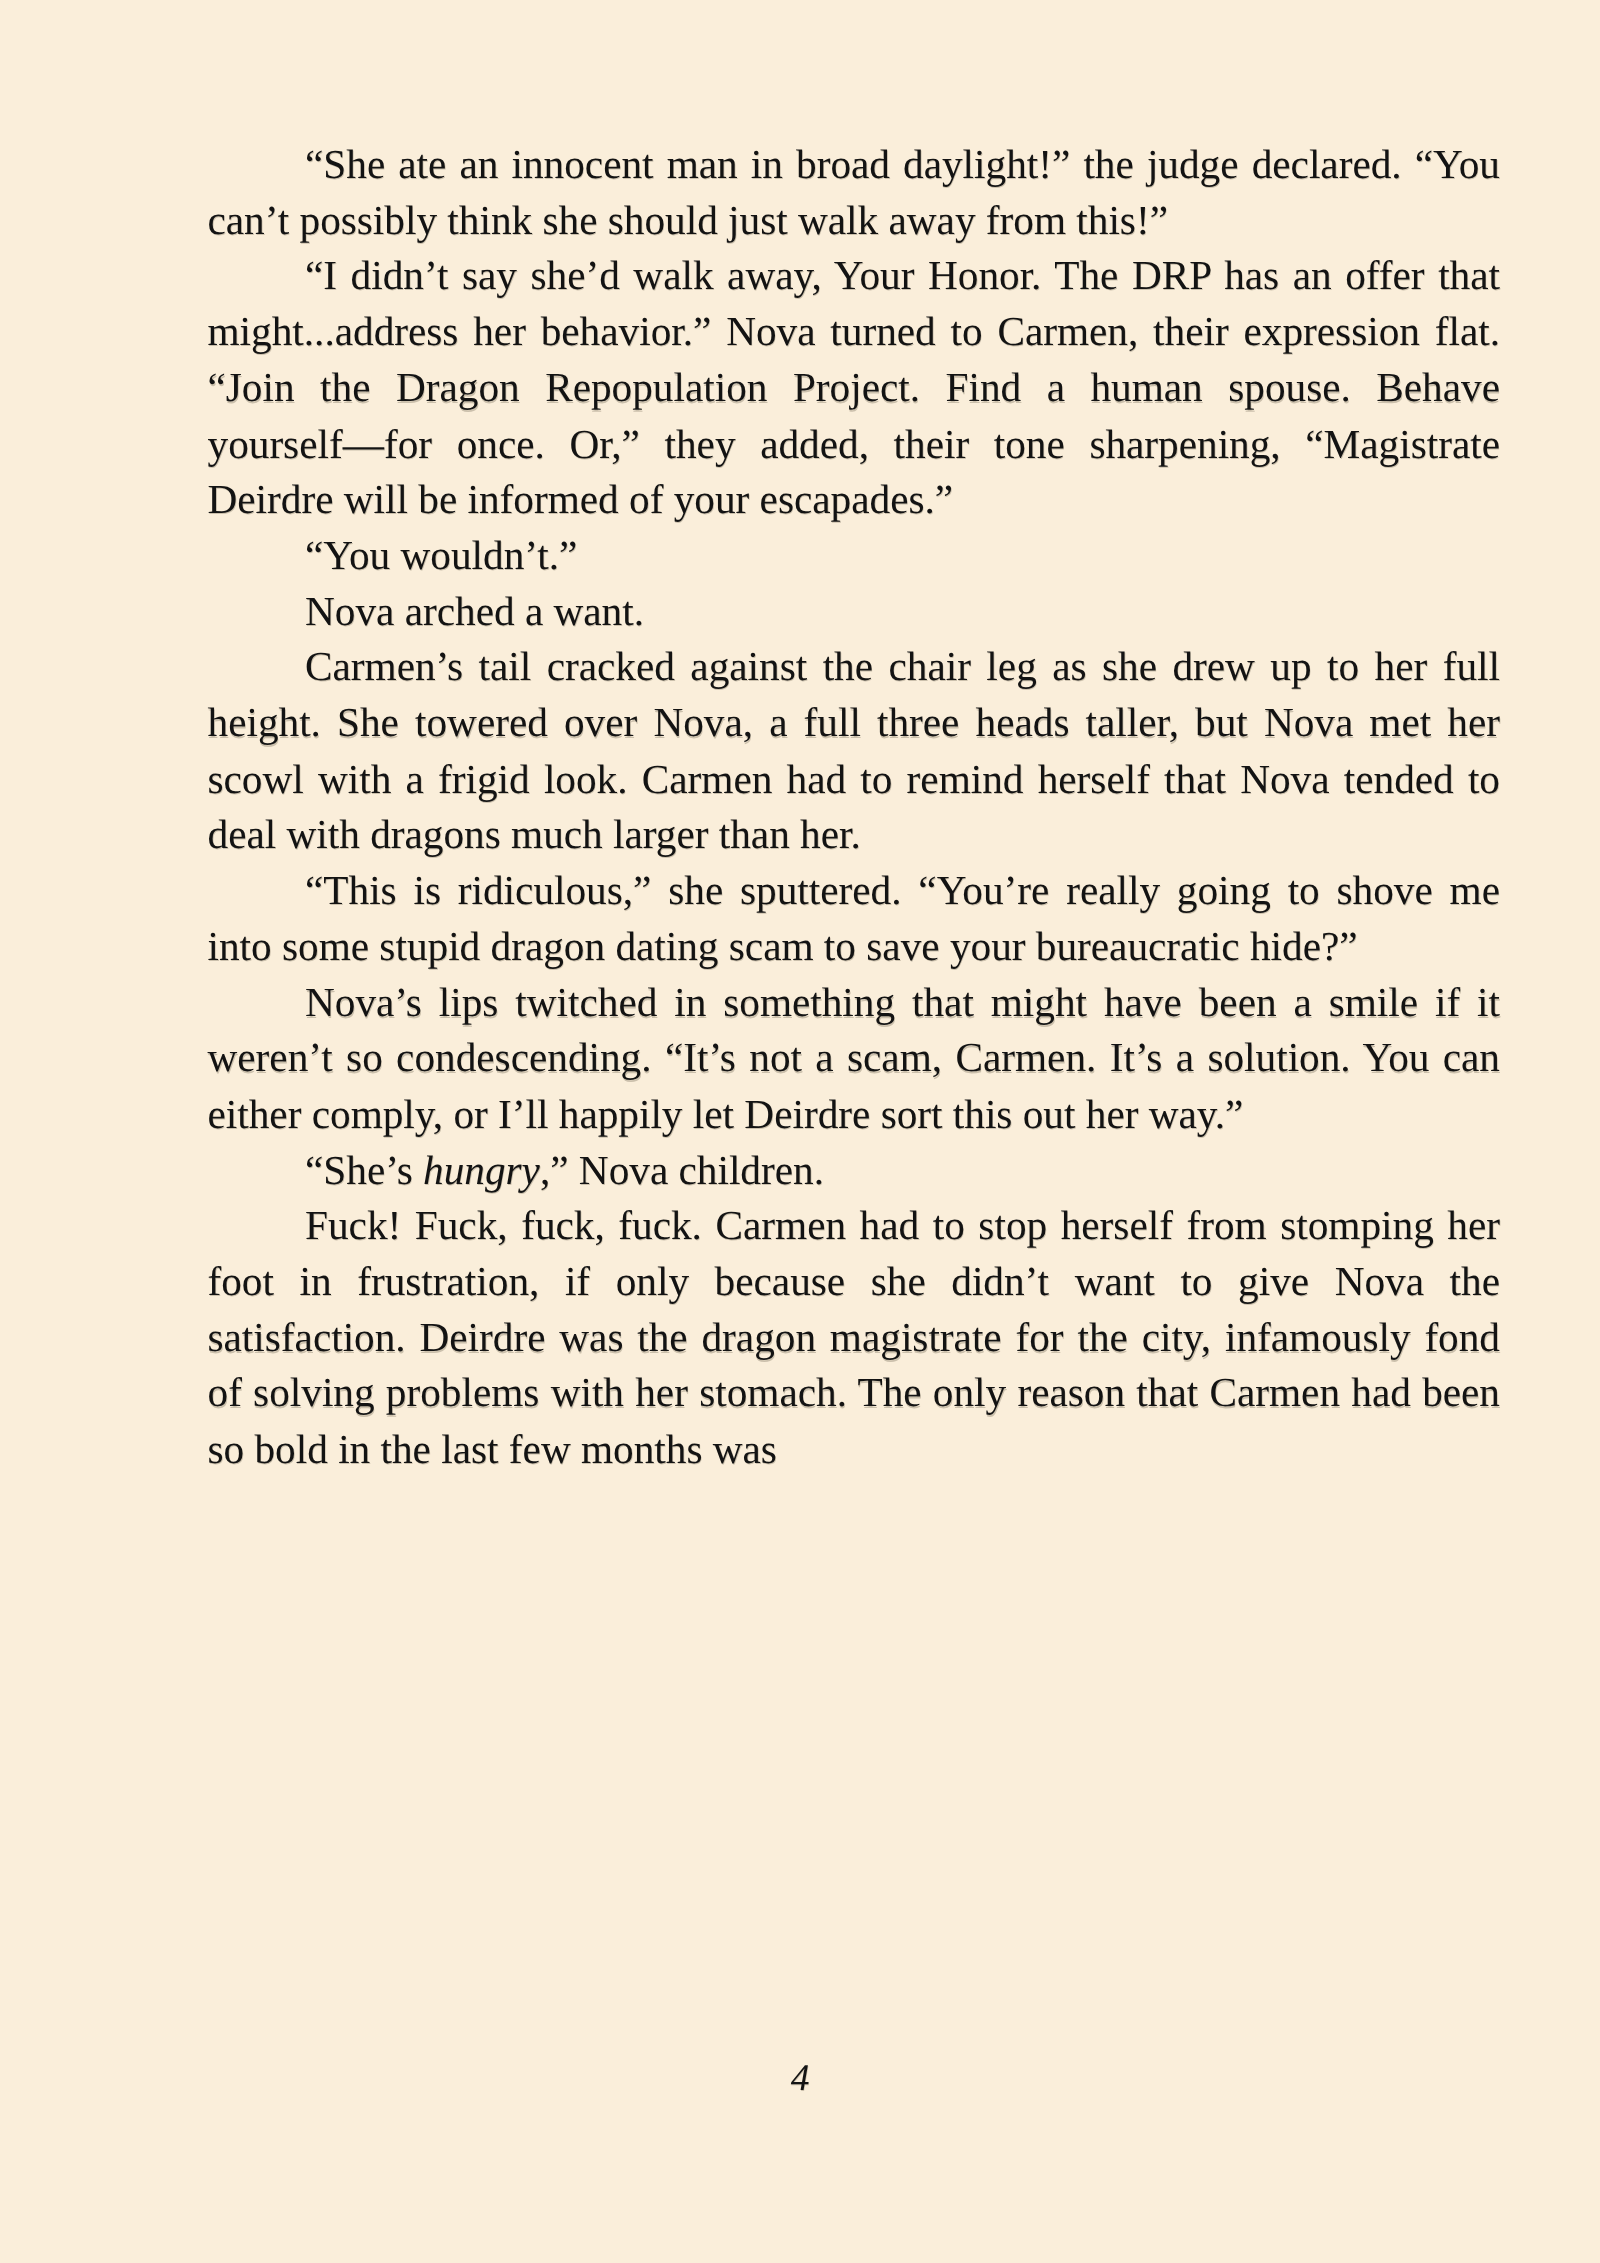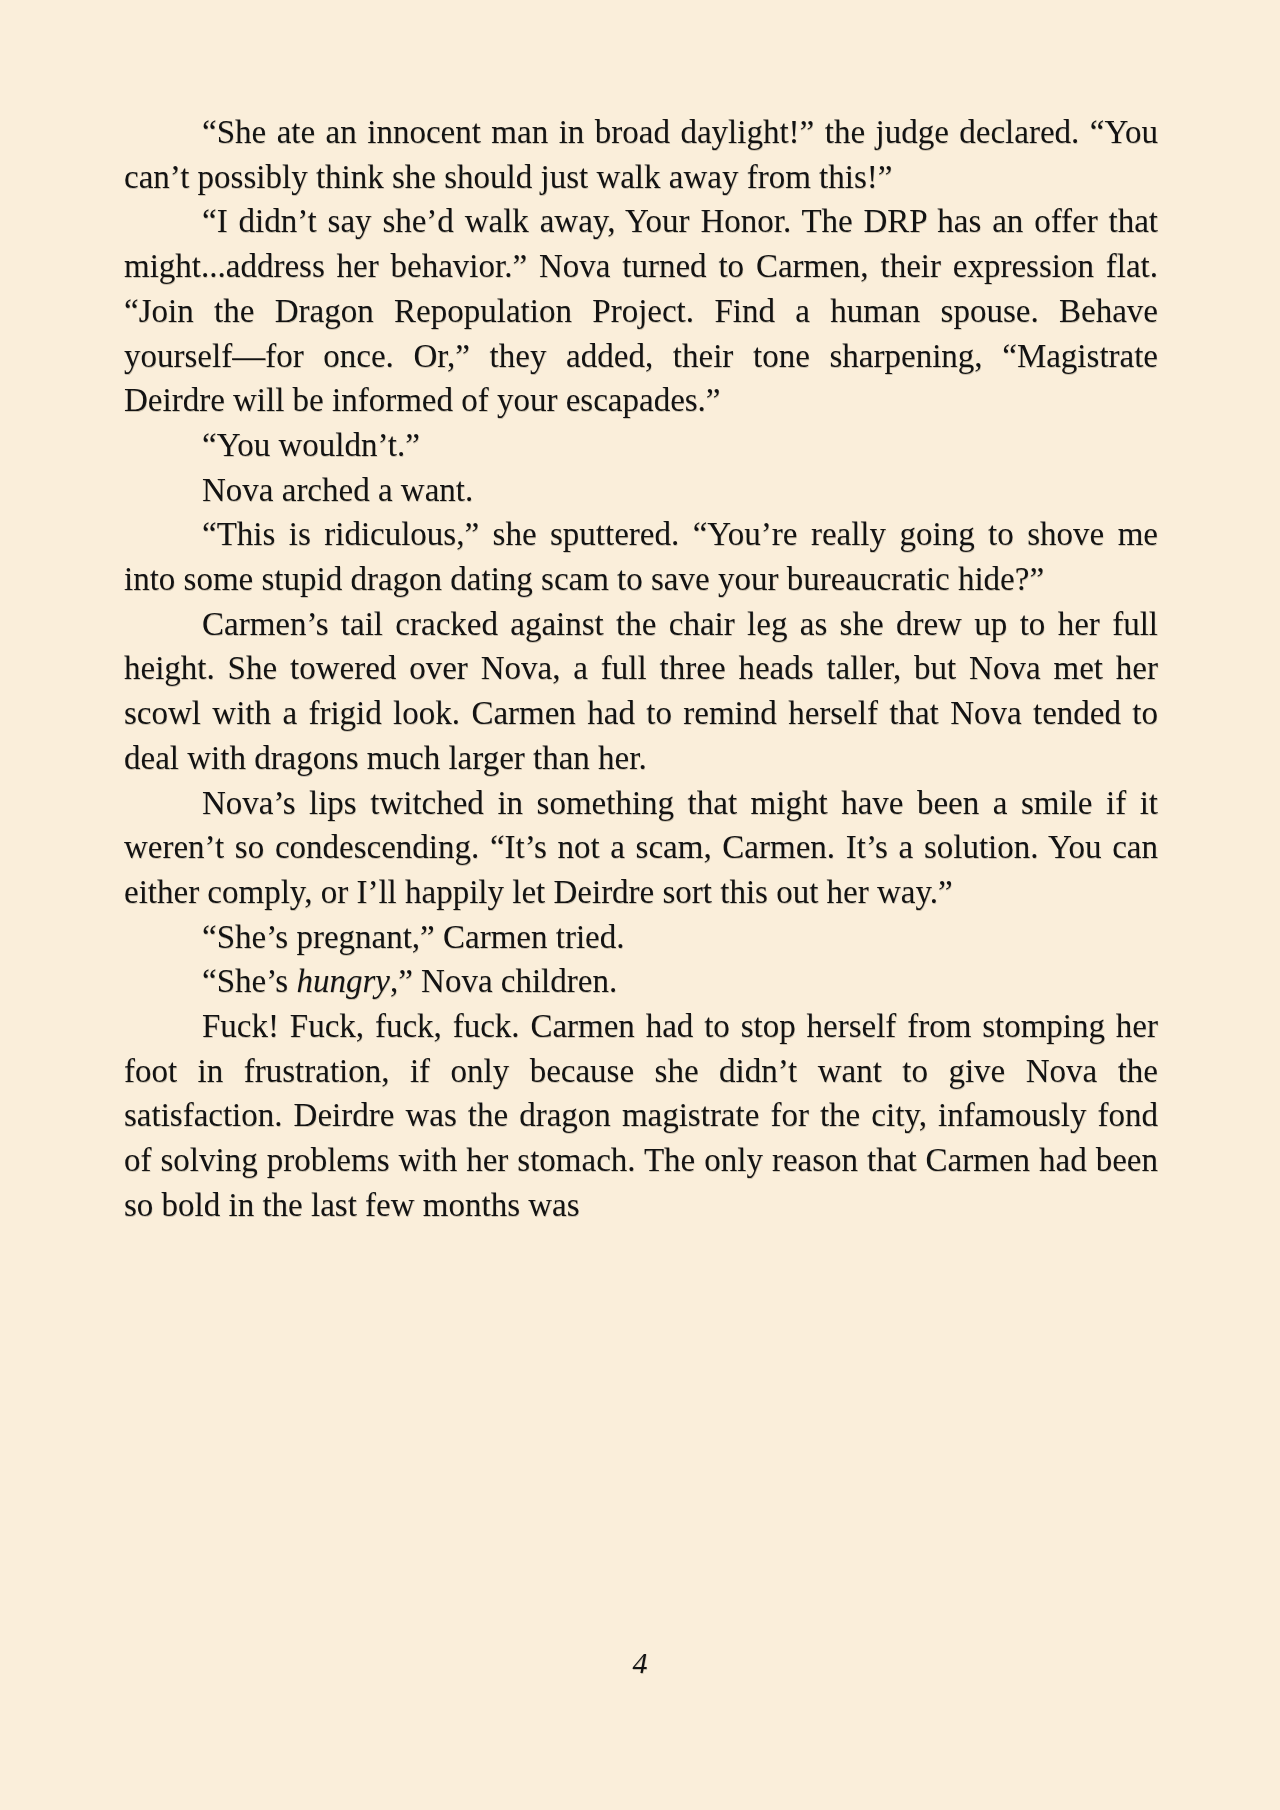--- a/index.html
+++ b/index.html
@@ -41,26 +41,25 @@
     font-family: "Liberation Serif", "DejaVu Serif", serif;
     font-style: italic;
     font-size: 30px;
     color: #131313;
     text-shadow: 0.5px 1px 0 rgba(95, 85, 65, 0.30);
   }
 </style>
 </head>
 <body style="background: rgb(250, 238, 218);">
 
-<div class="text-block" style="color: rgb(19, 19, 19);">
+<div class="text-block" style="color: rgb(19, 19, 19); margin-left: 42px;">
     <p><span>“She ate an innocent man in broad daylight!” the judge declared. “You can’t possibly think she should just walk away from this!”</span></p>
     <p><span>“I didn’t say she’d walk away, Your Honor. The DRP has an offer that might...address her behavior.” Nova turned to Carmen, their expression flat. “Join the Dragon Repopulation Project. Find a human spouse. Behave yourself—for once. Or,” they added, their tone sharpening, “Magistrate Deirdre will be informed of your escapades.”</span></p>
     <p><span>“You wouldn’t.”</span></p>
     <p><span>Nova arched a want.</span></p>
+    <p><span>Carmen’s tail cracked against the chair leg as she drew up to her full height. She towered over Nova, a full three heads taller, but Nova met her scowl with a frigid look. Carmen had to remind herself that Nova tended to deal with dragons much larger than her.</span></p>
     <p><span>“This is ridiculous,” she sputtered. “You’re really going to shove me into some stupid dragon dating scam to save your bureaucratic hide?”</span></p>
-    <p><span>Carmen’s tail cracked against the chair leg as she drew up to her full height. She towered over Nova, a full three heads taller, but Nova met her scowl with a frigid look. Carmen had to remind herself that Nova tended to deal with dragons much larger than her.</span></p>
     <p><span>Nova’s lips twitched in something that might have been a smile if it weren’t so condescending. “It’s not a scam, Carmen. It’s a solution. You can either comply, or I’ll happily let Deirdre sort this out her way.”</span></p>
-    <p><span>“She’s pregnant,” Carmen tried.</span></p>
     <p><span>“She’s </span><i>hungry</i><span>,” Nova children.</span></p>
     <p><span>Fuck! Fuck, fuck, fuck. Carmen had to stop herself from stomping her foot in frustration, if only because she didn’t want to give Nova the satisfaction. Deirdre was the dragon magistrate for the city, infamously fond of solving problems with her stomach. The only reason that Carmen had been so bold in the last few months was</span></p>
   </div>
 
 <div class="page-number">4</div>
 
 </body></html>

